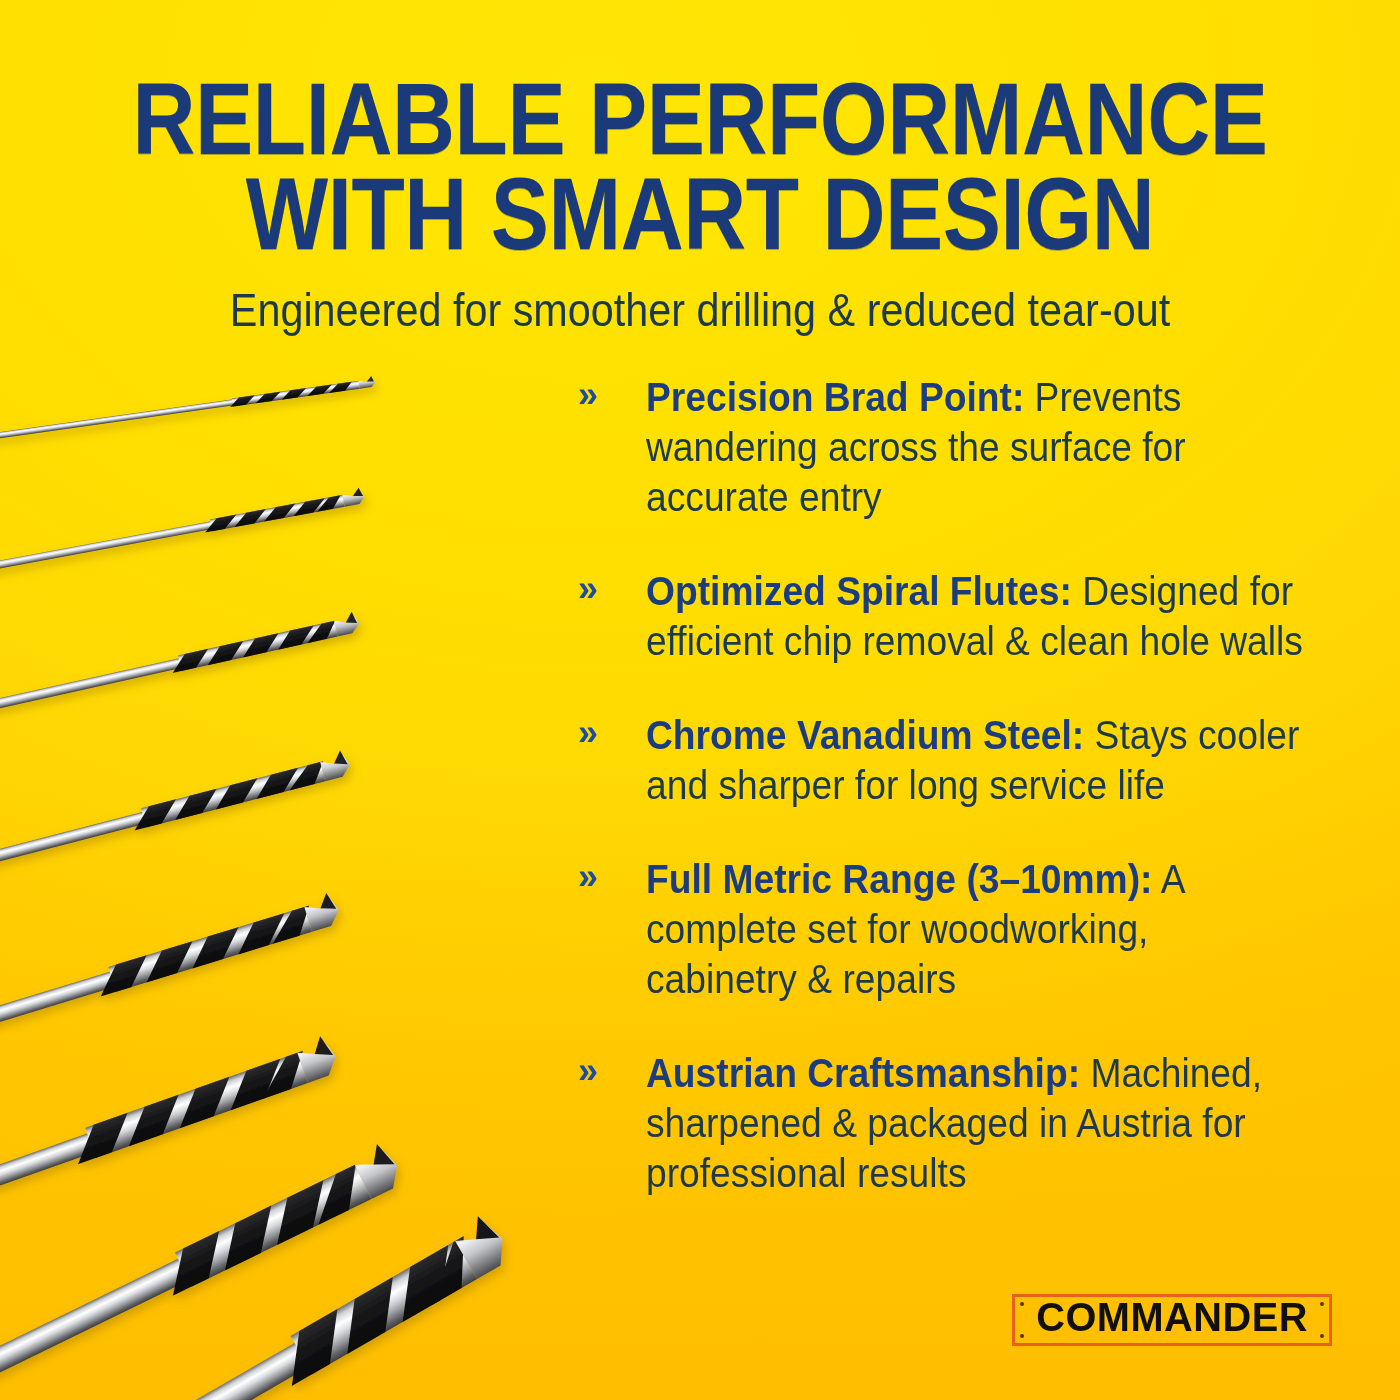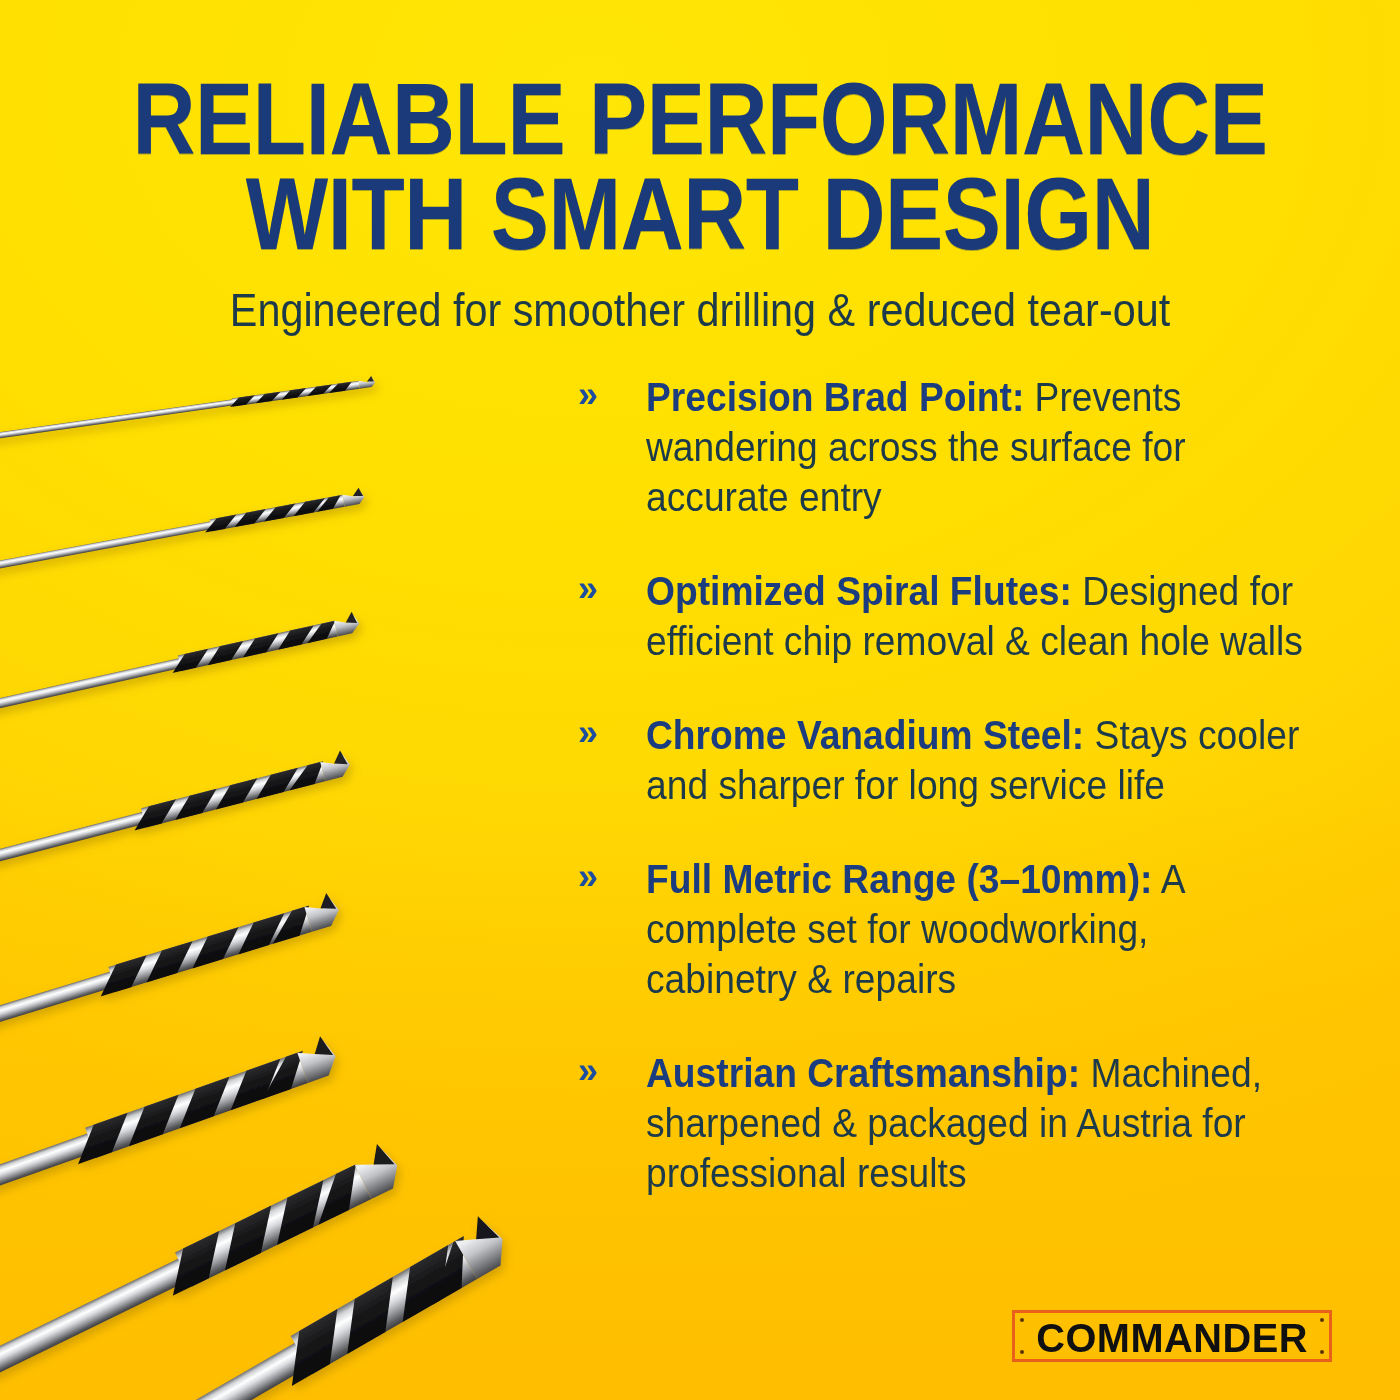--- a/index.html
+++ b/index.html
@@ -126,23 +126,22 @@
     position: absolute;
     left: 1012px;
     top: 1294px;
     width: 320px;
     height: 52px;
     box-sizing: border-box;
     border: 3px solid #E8601A;
     background: transparent;
     z-index: 7;
     display: flex;
-    align-items: flex-end;
+    align-items: flex-start;
     justify-content: center;
-    margin-top: 16px;
   }
   .logo-word {
     font-family: "Liberation Sans Narrow", "Liberation Sans", "DejaVu Sans Condensed", sans-serif;
     font-weight: bold;
     font-size: 41px;
     line-height: 41px;
     letter-spacing: 0.5px;
     color: #111010;
     transform: scaleX(0.97);
     white-space: nowrap;

